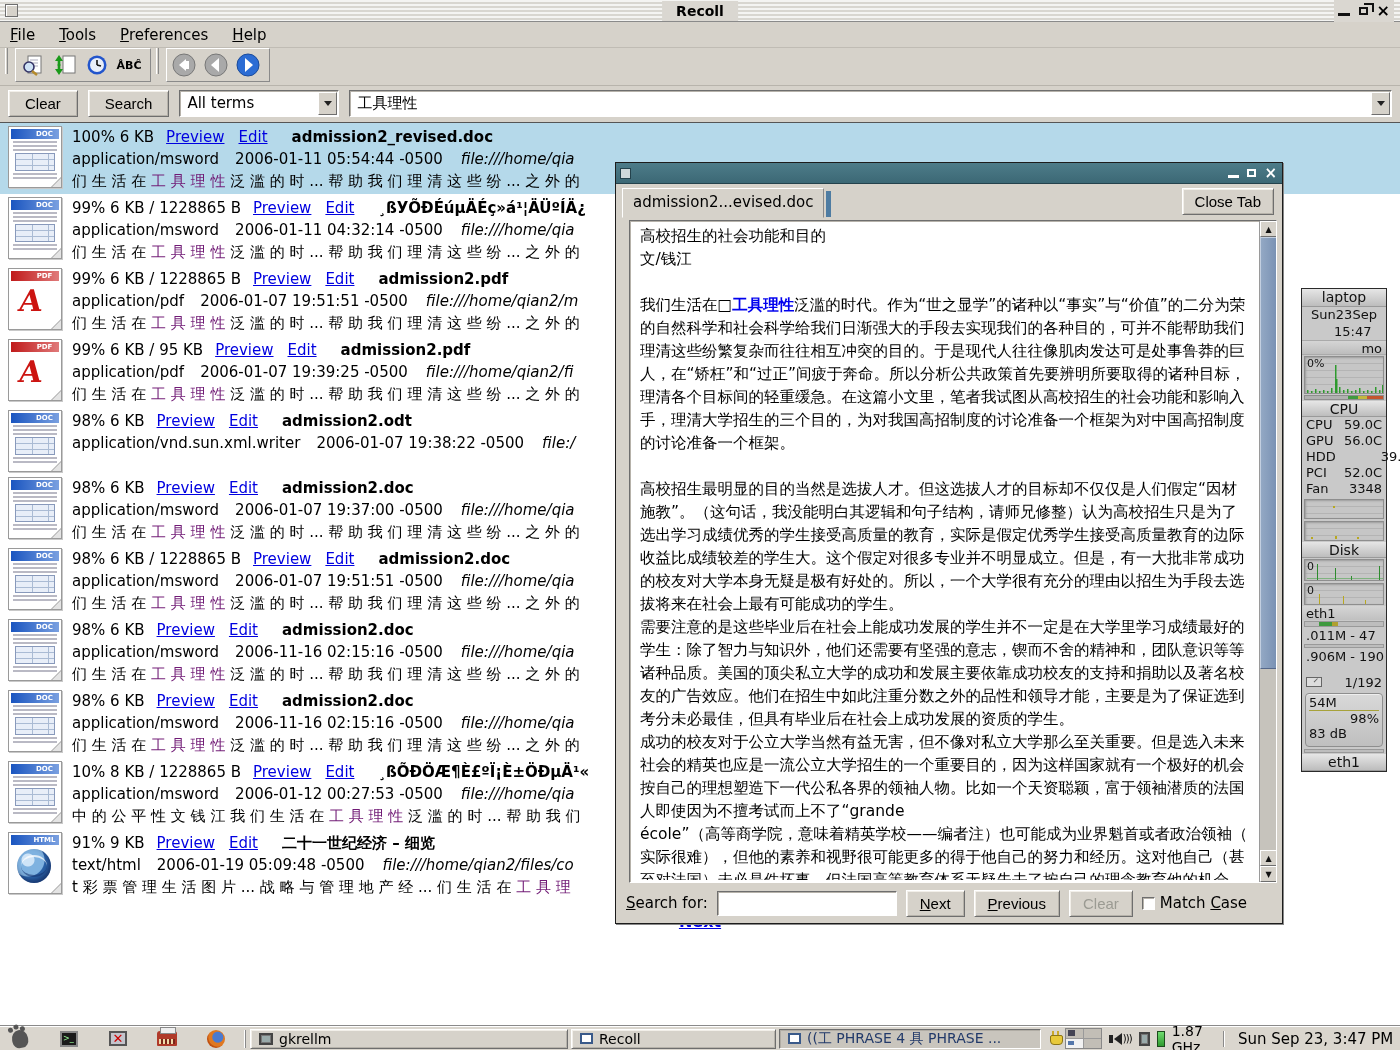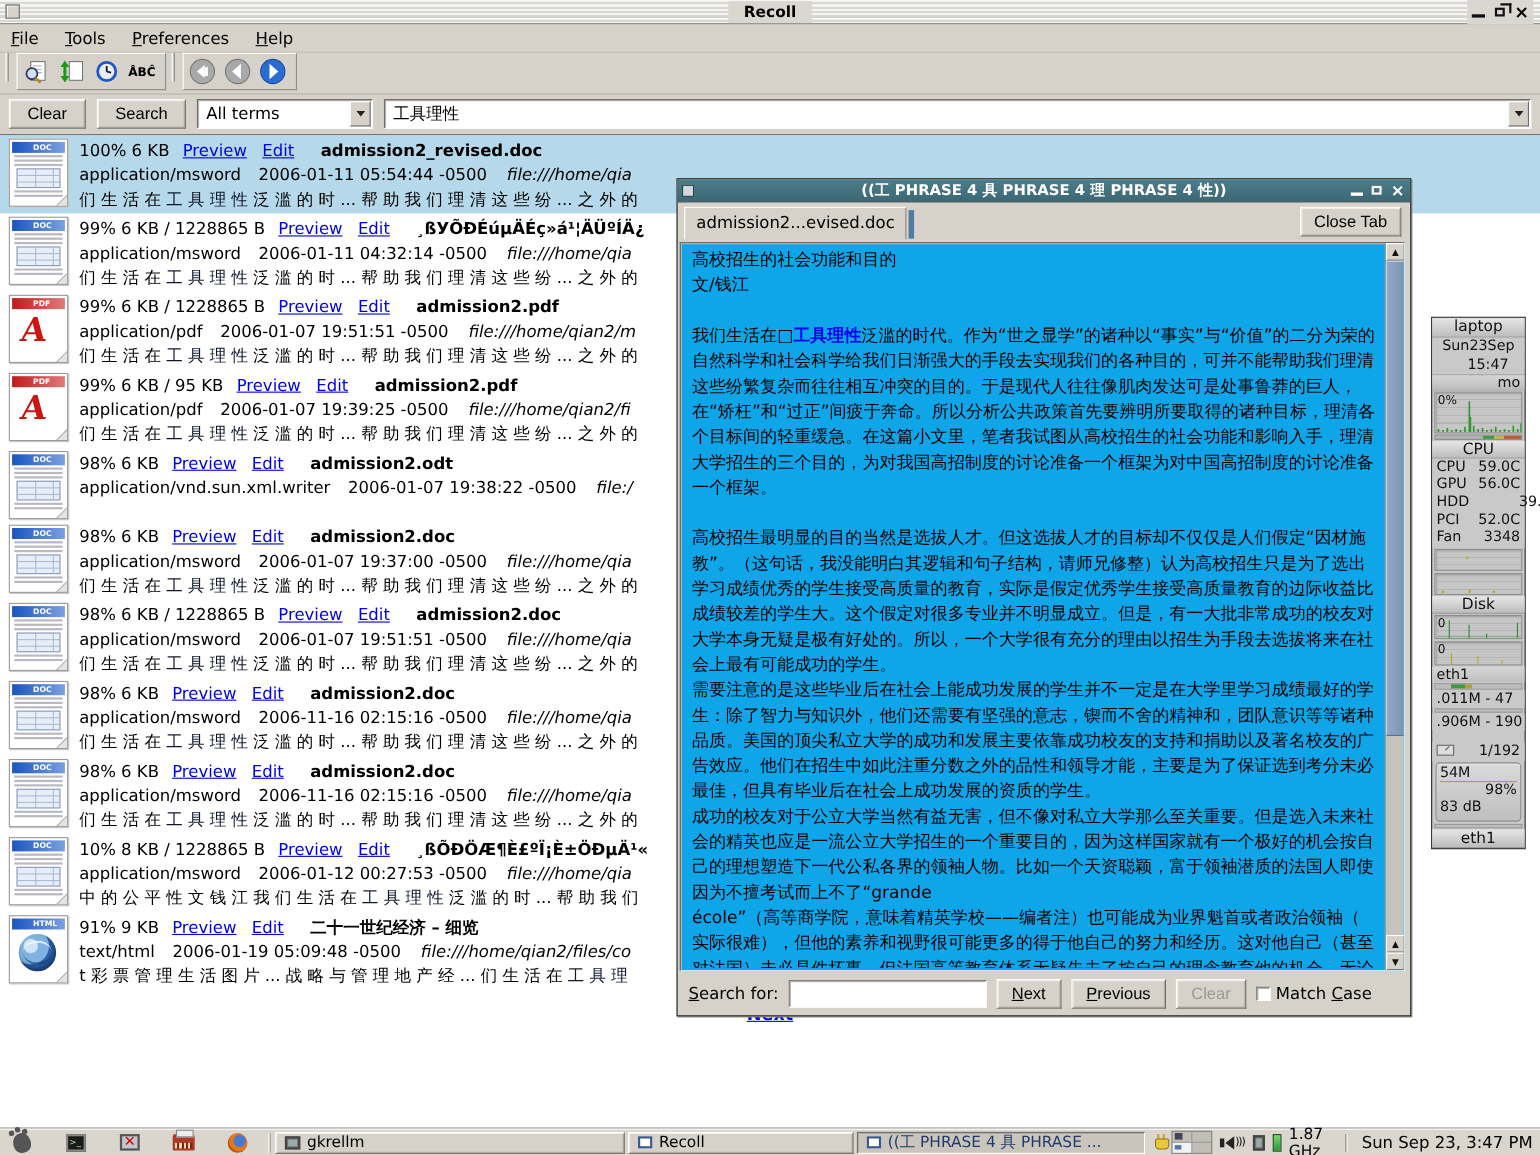--- a/index.html
+++ b/index.html
@@ -52,26 +52,26 @@
   .result-row { display:flex; padding:3px 0 2px 8px; }
   .result-row.sel { background:#b5d9ea; }
   .r-text { margin-left:10px; font-size:15px; line-height:22px; white-space:nowrap; overflow:hidden; flex:1; }
   .r-line1 .fname { font-weight:bold; margin-left:10px; }
   .r-line1 a { margin-right:14px; }
   .r-line1 .meta { margin-right:12px; }
   .r-line2 { color:#000; }
   .r-line2 .mime { margin-right:16px; }
   .r-line2 .date { margin-right:18px; }
   .r-line2 .url { font-style:italic; }
-  .r-line3 .hl, .hl-term { color:#0f172a; }
+  .r-line3 .hl, .hl-term { color:#701a75; }
   .next-link { display:block; text-align:center; font-size:16px; font-weight:bold; margin-top:12px; }
 
   
   .ficon { width:54px; height:62px; position:relative; background:#fff; border:1px solid #9a9a9a; box-shadow:1px 1px 0 #c9c9c9; flex:none; overflow:hidden; }
-  .fi-top { height:10px; margin:2px; color:#fff; font-size:7px; font-weight:bold; padding-left:19px; line-height:10px; }
+  .fi-top { height:10px; margin:2px; color:#fff; font-size:7px; font-weight:bold; padding-left:19px; line-height:10px;text-align:center; }
   .fi-top.blue { background:linear-gradient(90deg,#1a55c0,#7aa0e0); }
   .fi-top.red { background:linear-gradient(90deg,#c01a1a,#e07a7a); }
   .fi-lines { margin:1px 4px; }
   .fi-lines i { display:block; height:2px; background:#b9b9c4; margin-bottom:2px; }
   .fi-table { margin:2px 6px; height:18px; border:1px solid #8899bb; background:
       linear-gradient(#aabbd4 0 0) 0 5px/100% 1px no-repeat,
       linear-gradient(#aabbd4 0 0) 0 11px/100% 1px no-repeat,
       linear-gradient(90deg,#aabbd4 0 0) 16px 0/1px 100% no-repeat,
       linear-gradient(90deg,#aabbd4 0 0) 32px 0/1px 100% no-repeat, #e8eef8; }
   .fi-pdfA { position:absolute; left:10px; top:14px; font-family:"DejaVu Serif", serif; font-size:30px; font-weight:bold; color:#cc1411; transform:skewX(-8deg); }
@@ -87,21 +87,21 @@
   .pv-menu-btn { width:11px; height:11px; margin-left:4px; background:#cfd8da; border:1px solid #24424c; }
   .pv-title-text { position:absolute; left:50%; transform:translateX(-50%); color:#fff; font-weight:bold; font-size:13.5px; white-space:nowrap; }
   .pv-ctrls { position:absolute; right:5px; display:flex; align-items:center; gap:8px; color:#fff; }
   .pv-ctrls .g-min { background:#fff; margin-top:7px; width:11px; }
   .pv-ctrls .g-box { width:9px; height:8px; border:2px solid #fff; }
   .pv-ctrls .g-x { font-weight:bold; font-size:15px; color:#fff; }
   .pv-tabrow { height:34px; display:flex; align-items:flex-end; padding:4px 6px 0 6px; position:relative; }
   .pv-tab { font-size:15px; padding:4px 10px 6px 10px; border:1px solid; border-color:#fff #8a8a8a transparent #fff; background:#d6d2ca; }
   .pv-tabmark { width:5px; height:26px; background:#4e7ca2; margin-left:2px; margin-bottom:1px; }
   .pv-closetab { position:absolute; right:8px; top:4px; height:27px; padding:0 12px; font-size:15px; }
-  .pv-content { flex:1; margin:2px 5px 0 2px; background:#0ea5e9; border:1px solid; border-color:#6e6e6e #fff #fff #6e6e6e; box-shadow:inset 1px 1px 0 #b6b2aa; position:relative; overflow:hidden; }
+  .pv-content { flex:1; margin:2px 5px 0 13px; background:#ffffff; border:1px solid; border-color:#6e6e6e #fff #fff #6e6e6e; box-shadow:inset 1px 1px 0 #b6b2aa; position:relative; overflow:hidden; }
   .pv-textwrap { position:absolute; inset:4px 24px 2px 10px; font-size:15.5px; line-height:23px; color:#000; overflow:hidden; }
   .pv-textwrap p { min-height:23px; }
   .pv-hl { color:#0000ee; font-weight:bold; }
   .pv-scroll { position:absolute; right:0; top:0; bottom:0; width:17px; background:#c6c3bc; border-left:1px solid #9a9a9a; }
   .sb-btn { position:absolute; left:0; width:17px; height:16px; background:#d6d2ca; border:1px solid; border-color:#fff #6e6e6e #6e6e6e #fff; font-size:8px; display:flex; align-items:center; justify-content:center; color:#111; }
   .sb-thumb { position:absolute; left:0; top:16px; width:17px; height:432px; background:linear-gradient(90deg,#93a8c4,#7a92b4); border:1px solid; border-color:#c3cfe0 #55688a #55688a #c3cfe0; }
   .pv-searchrow { height:40px; display:flex; align-items:center; gap:9px; padding:0 10px; font-size:15px; }
   .pv-search-input { width:180px; height:25px; }
   .pv-btn { height:27px; padding:0 13px; font-size:15px; }
   .pv-btn.disabled { color:#9b9b93; }
@@ -466,21 +466,20 @@
             </div>
           </div>
         </div>
       <a class="link next-link">Next</a>
     </div>
   </div>
 
   <div class="preview">
     <div class="pv-title">
       <div class="pv-menu-btn"></div>
-      <span class="pv-title-text">((工 PHRASE 4 具 PHRASE 4 理 PHRASE 4 性))</span>
       <div class="pv-ctrls">
         <div class="g-min"></div>
         <div class="g-box"></div>
         <div class="g-x">×</div>
       </div>
     </div>
     <div class="pv-tabrow">
       <div class="pv-tab">admission2...evised.doc</div>
       <div class="pv-tabmark"></div>
       <button class="btn raised pv-closetab">Close Tab</button>

